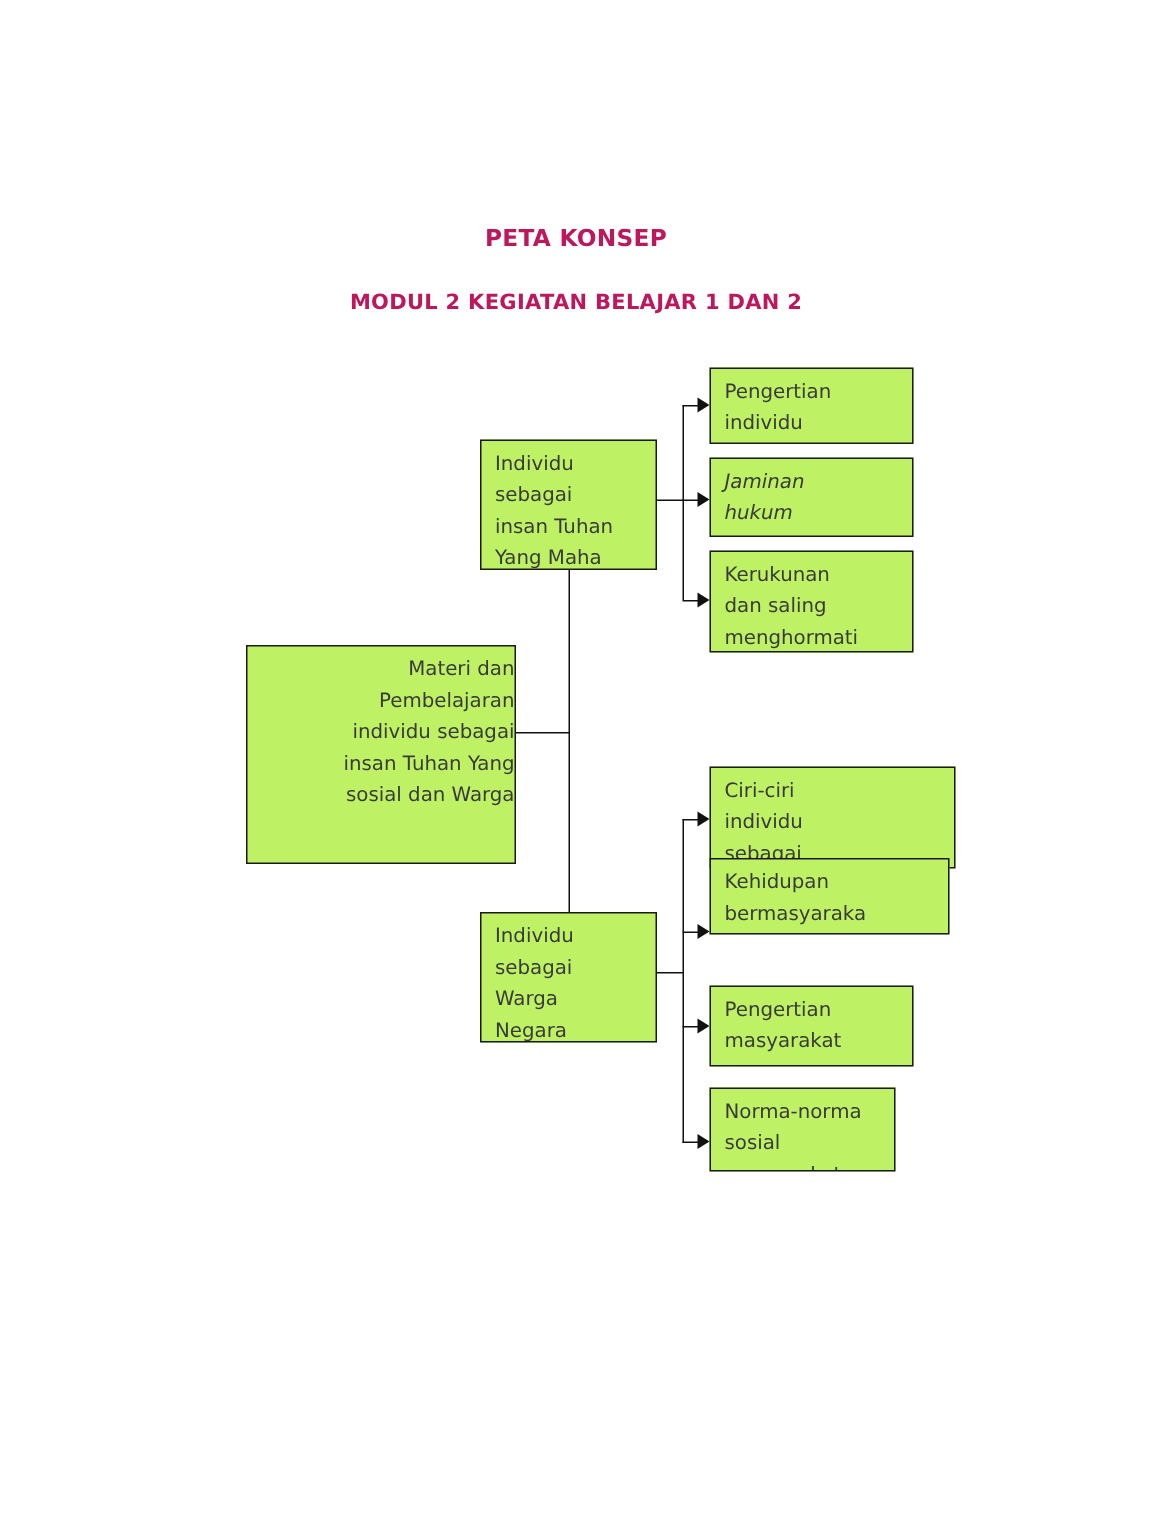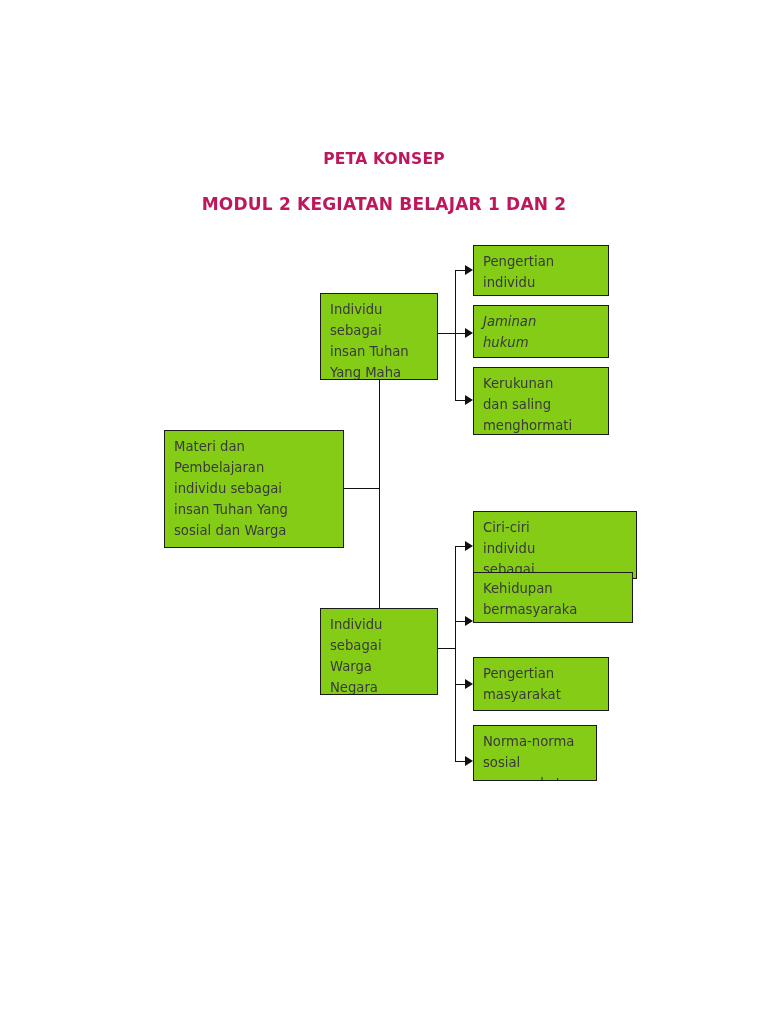--- a/index.html
+++ b/index.html
@@ -30,29 +30,29 @@
     font-weight: bold;
     color: #be185d;
     letter-spacing: 0.2px;
   }
   #title-main {
     top: 150px;
     font-size: 15.5px;
   }
   #title-sub {
     top: 194px;
-    font-size: 17px;
+    font-size: 14px;
   }
 
   
   .node {
     position: absolute;
     box-sizing: border-box;
     border: 1px solid #1a1a1a;
-    background: #84cc16;
+    background: #bef264;
     overflow: hidden;
     color: #3a3a3a;
     font-size: 13.2px;
     line-height: 21px;
     padding: 5px 0 0 9px;
     z-index: 3;
   }
   .node .ln {
     display: block;
     white-space: nowrap;
@@ -108,21 +108,21 @@
 
   <div class="h-line" style="left:455px; top:621px; width:11px;"></div>
   <div class="arrow" style="left:465px; top:616px;"></div>
 
   <div class="h-line" style="left:455px; top:684px; width:11px;"></div>
   <div class="arrow" style="left:465px; top:679px;"></div>
 
   <div class="h-line" style="left:455px; top:761px; width:11px;"></div>
   <div class="arrow" style="left:465px; top:756px;"></div>
 
-  <div class="node" id="node-root" style="left:164px; top:430px; width:180px; height:118px;">
+  <div class="node" id="node-root" style="left:164px; top:430px; width:180px; height:146px;text-align:right;">
     <span class="ln">Materi  dan</span>
     <span class="ln">Pembelajaran</span>
     <span class="ln">individu sebagai</span>
     <span class="ln">insan Tuhan Yang</span>
     <span class="ln">sosial dan Warga</span>
   </div>
 
   <div class="node" id="node-branch-1" style="left:320px; top:293px; width:118px; height:87px;">
     <span class="ln">Individu</span>
     <span class="ln">sebagai</span>

